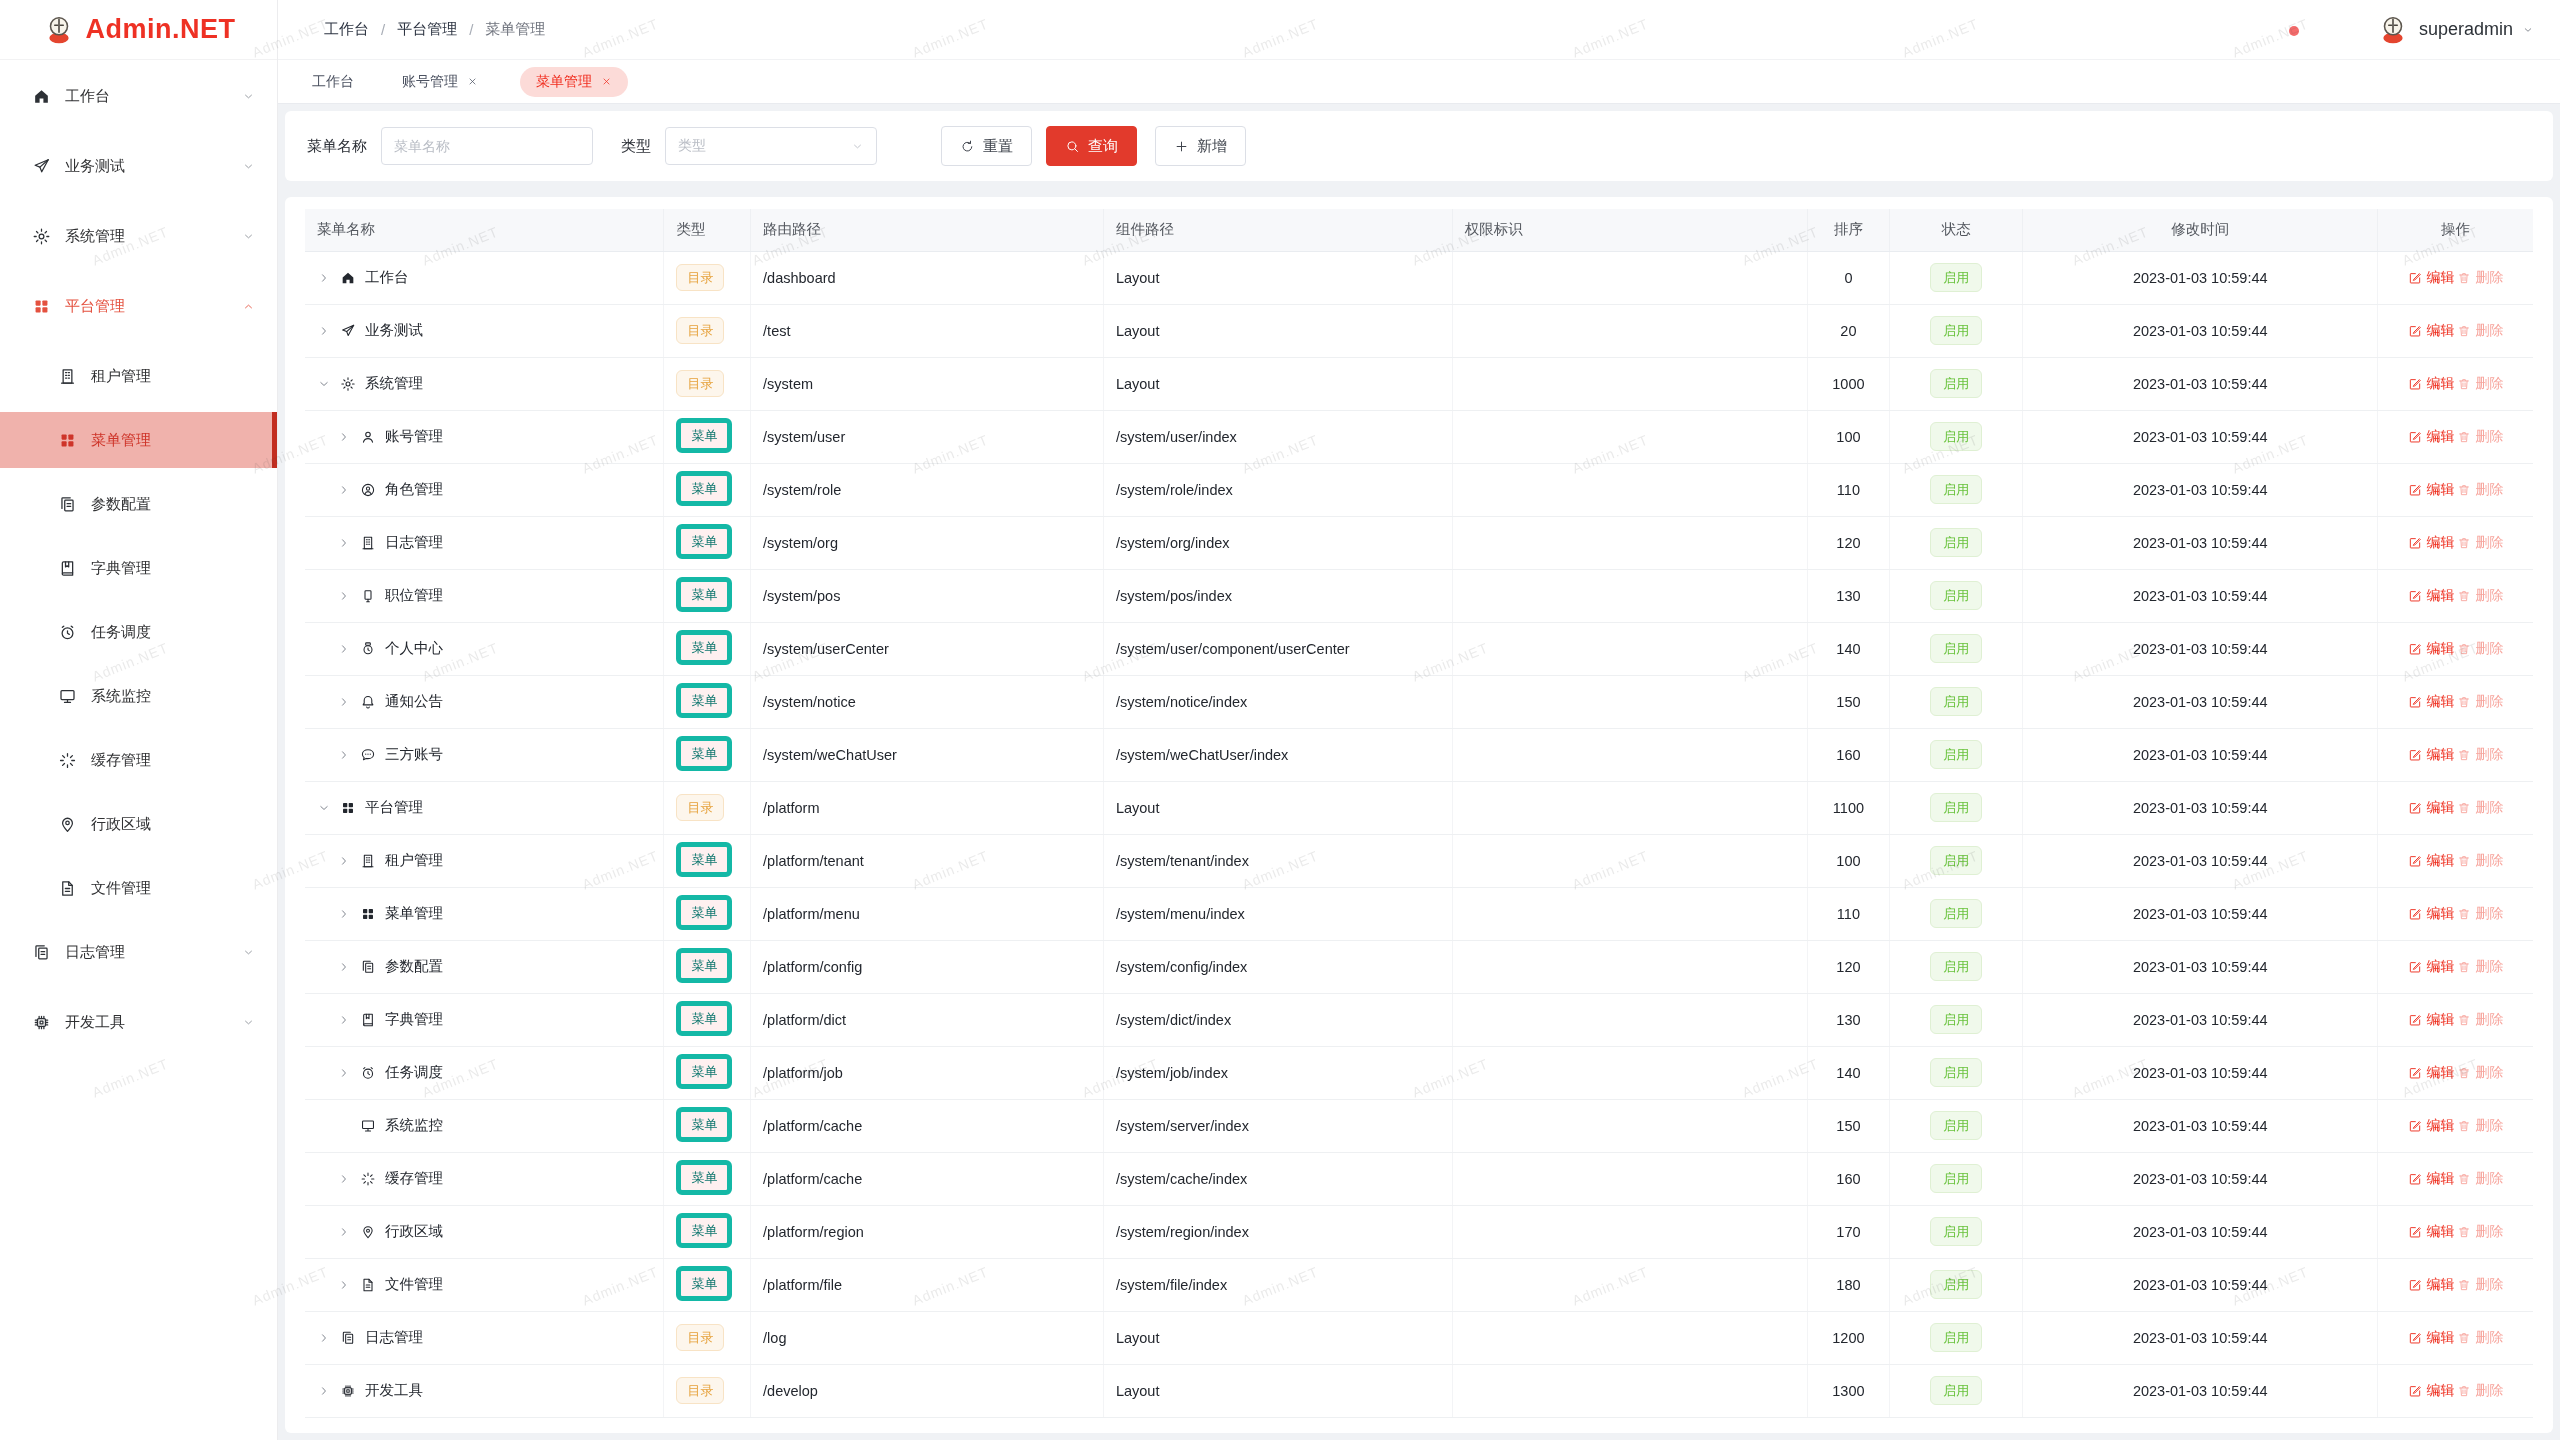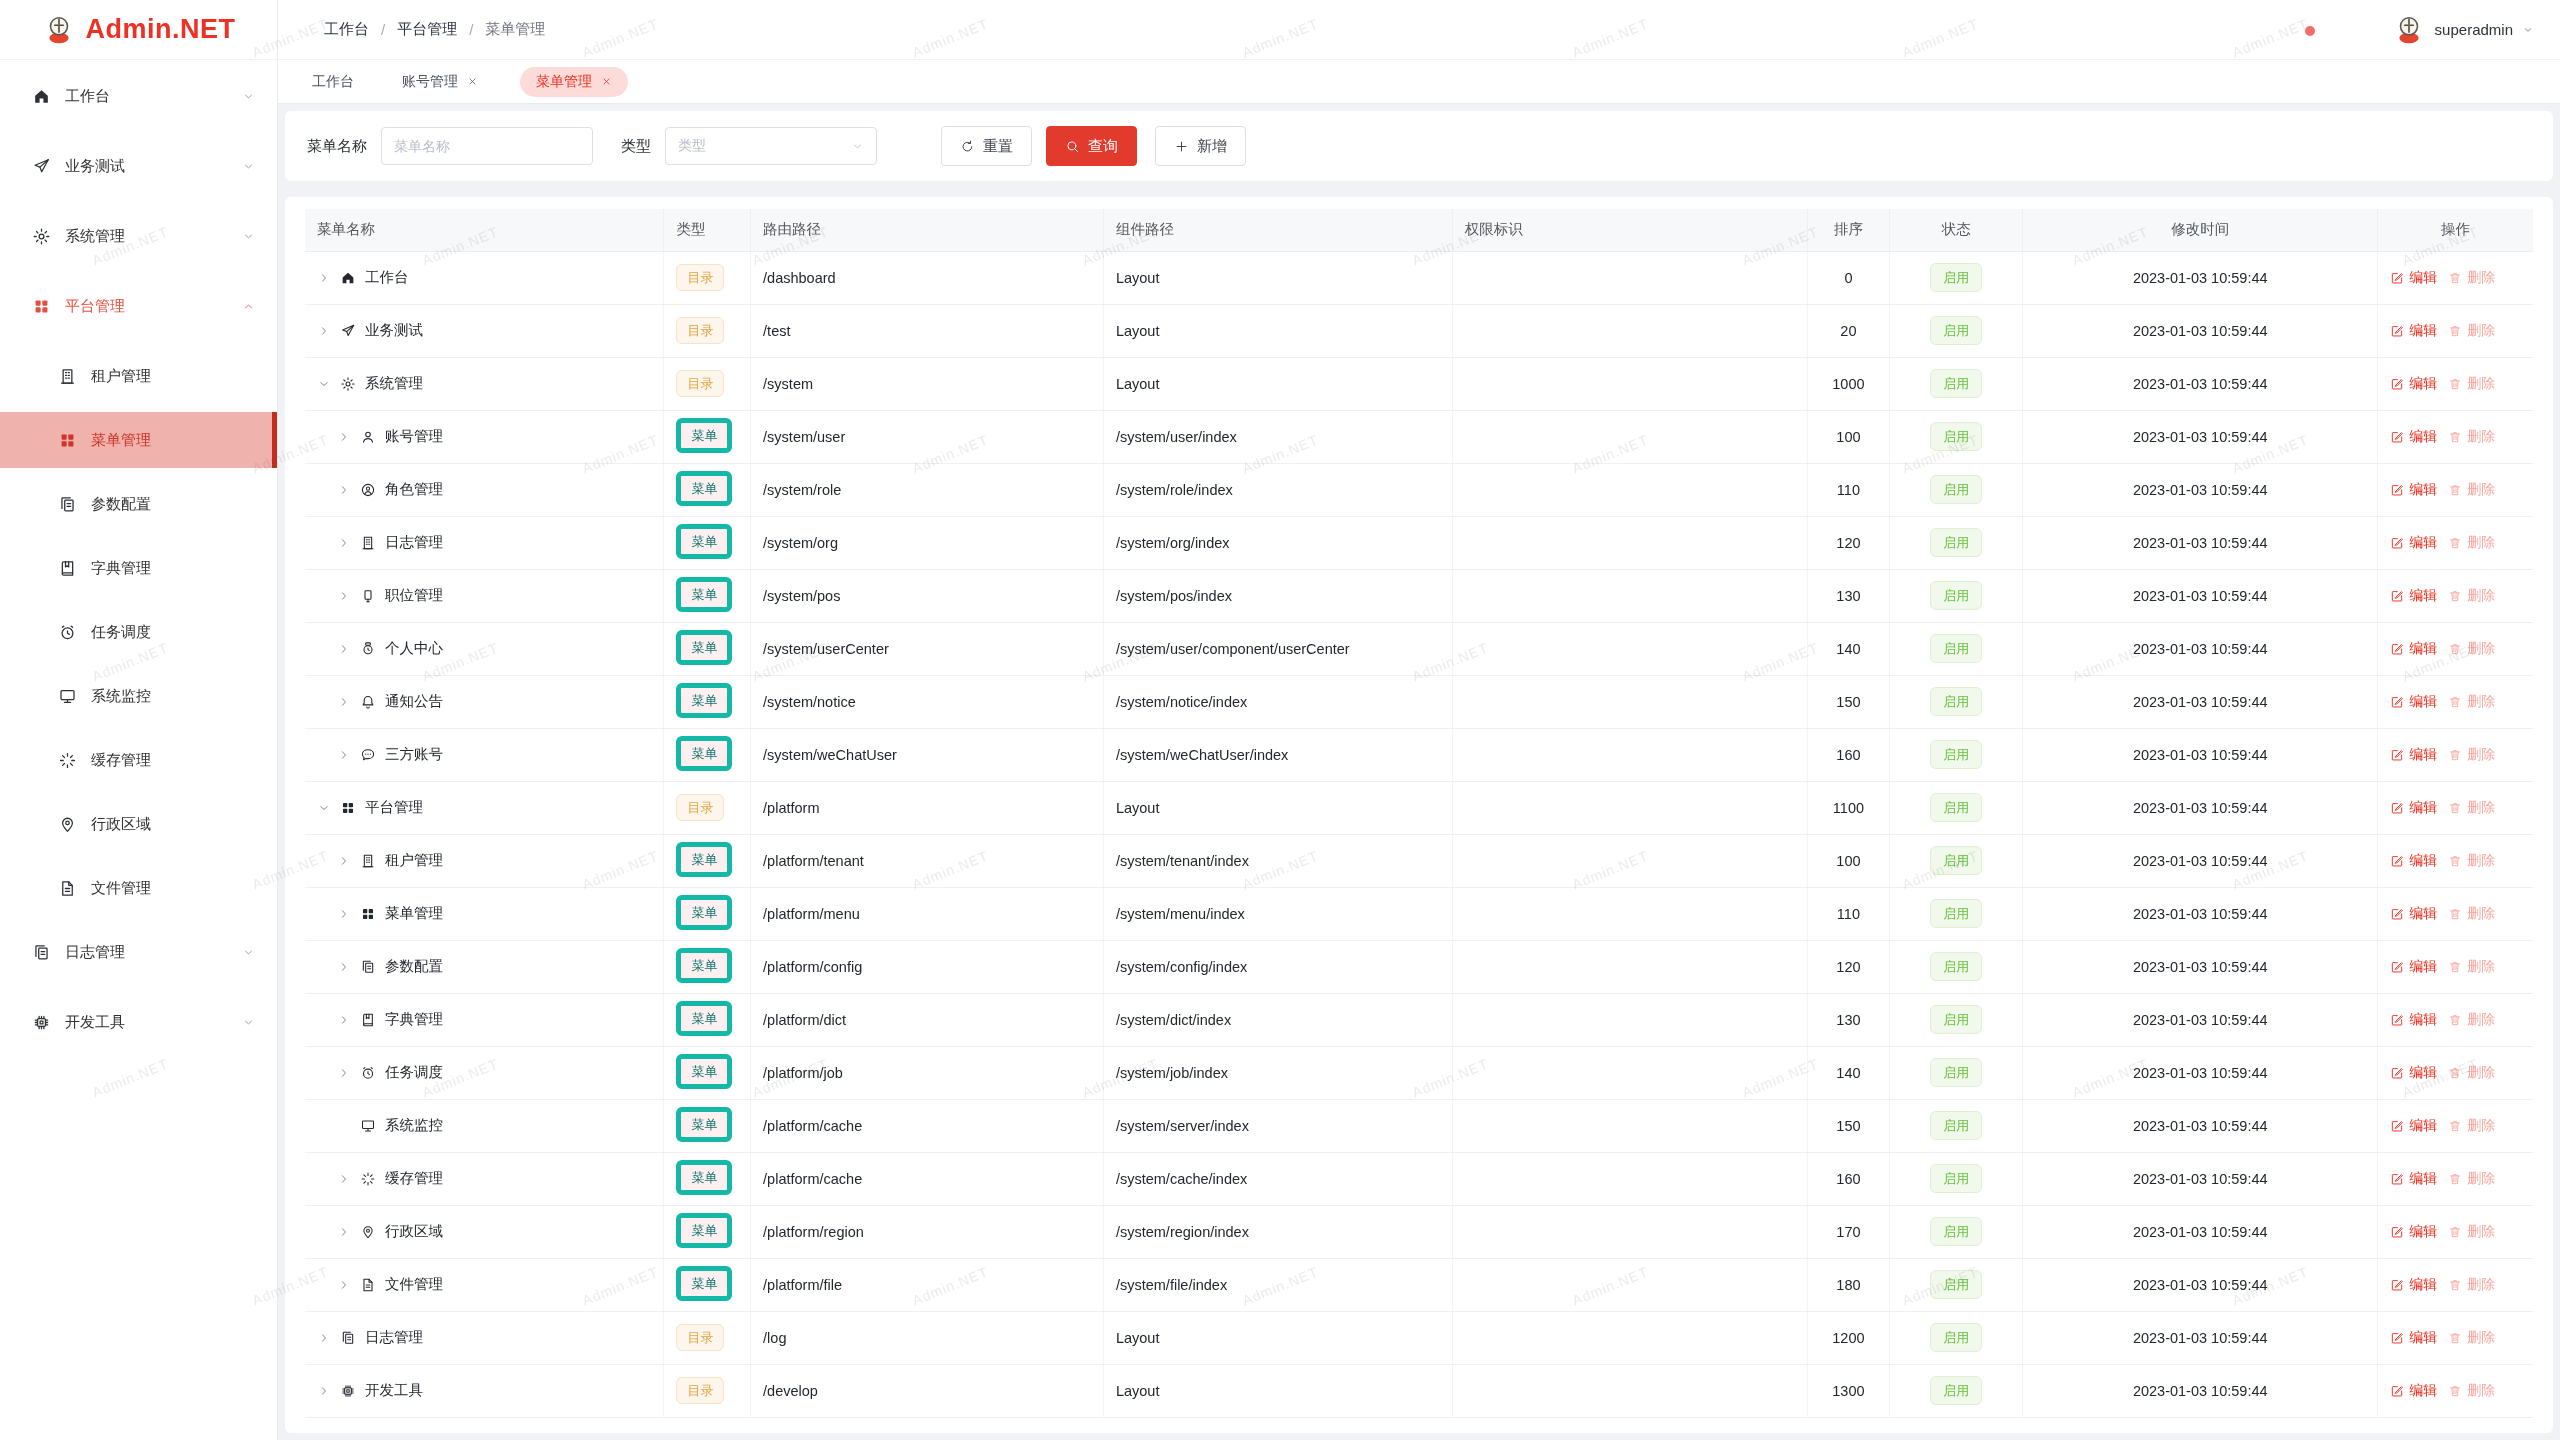--- a/index.html
+++ b/index.html
@@ -26,21 +26,21 @@
 .topbar{height:60px;background:#fff;display:flex;align-items:center;padding:0 26px;gap:20px;border-bottom:1px solid #f1f2f4}
 .fold{font-size:20px;color:#24272c;cursor:pointer;display:inline-flex}
 .crumbs{display:flex;align-items:center;gap:12px;font-size:15px;color:#2d3442;flex:1}
 .crumb-sep{color:#a8adb6}
 .crumb.last{color:#71757f}
 .tb-icons{display:flex;align-items:center;gap:27px}
 .tb-btn{font-size:19px;color:#1f2329;display:inline-flex;position:relative;cursor:pointer}
 .tb-btn.badged::after{content:"";position:absolute;top:-4px;right:-5px;width:10px;height:10px;border-radius:50%;background:#f56c6c}
 .userbox{display:flex;align-items:center;gap:9px;margin-left:8px;cursor:pointer}
 .avatar{font-size:34px}
-.uname{font-size:15px;color:#2d3238}
+.uname{font-size:18px;color:#2d3238}
 .ucaret{font-size:12px;color:#6c717a}
 
 .tabbar{height:44px;background:#fff;display:flex;align-items:center;padding:0 28px;gap:36px;border-bottom:1px solid #e9ebef}
 .tab{display:flex;align-items:center;gap:9px;font-size:14px;color:#4c5261;cursor:pointer;height:30px;padding:0 6px;border-radius:15px}
 .tab .x{font-size:11px;color:#4c5261}
 .tab.active{background:#fcdbd8;color:#f02c1e;padding:0 16px}
 .tab.active .x{color:#f02c1e}
 
 .content{flex:1;background:#f0f2f5;padding:7px;display:flex;flex-direction:column;gap:16px;min-height:0}
 .card{background:#fff;border-radius:6px}
@@ -63,21 +63,21 @@
 th:last-child,td:last-child{border-right:none}
 th.c,td.c{text-align:center}
 .namecell{display:flex;align-items:center;gap:9px}
 .namecell.lv1{padding-left:20px}
 .row-arrow{width:14px;min-width:14px;font-size:12px;color:#777d86;display:inline-flex}
 .row-ic{font-size:16px;color:#23272e}
 .badge{display:inline-block;padding:6px 10px;border-radius:6px;font-size:13px;line-height:1}
 .badge.dir{color:#e6a23c;background:#fdf6ec;border:1px solid #f8e3c5}
 .badge.menu{color:#0f766e;background:#fef0f0;border:5px solid #14b8a6}
 .badge.on{color:#67c23a;background:#f0f9eb;border:1px solid #dff0d3;padding:7px 12px}
-.ops{display:flex;gap:11px}
+.ops{display:flex;justify-content:center;gap:2px}
 .op{display:inline-flex;align-items:center;gap:5px;font-size:14px;cursor:pointer}
 .op .ic{font-size:14px}
 .op.edit{color:#ee2d1d}
 .op.del{color:#f7a59d}
 
 #wm{position:fixed;inset:0;pointer-events:none;z-index:40;overflow:hidden}
 #wm span{position:absolute;transform:rotate(-22deg);font-size:14px;color:rgba(60,60,60,.11);letter-spacing:1px;white-space:nowrap}
 </style>
 </head>
 <body>

